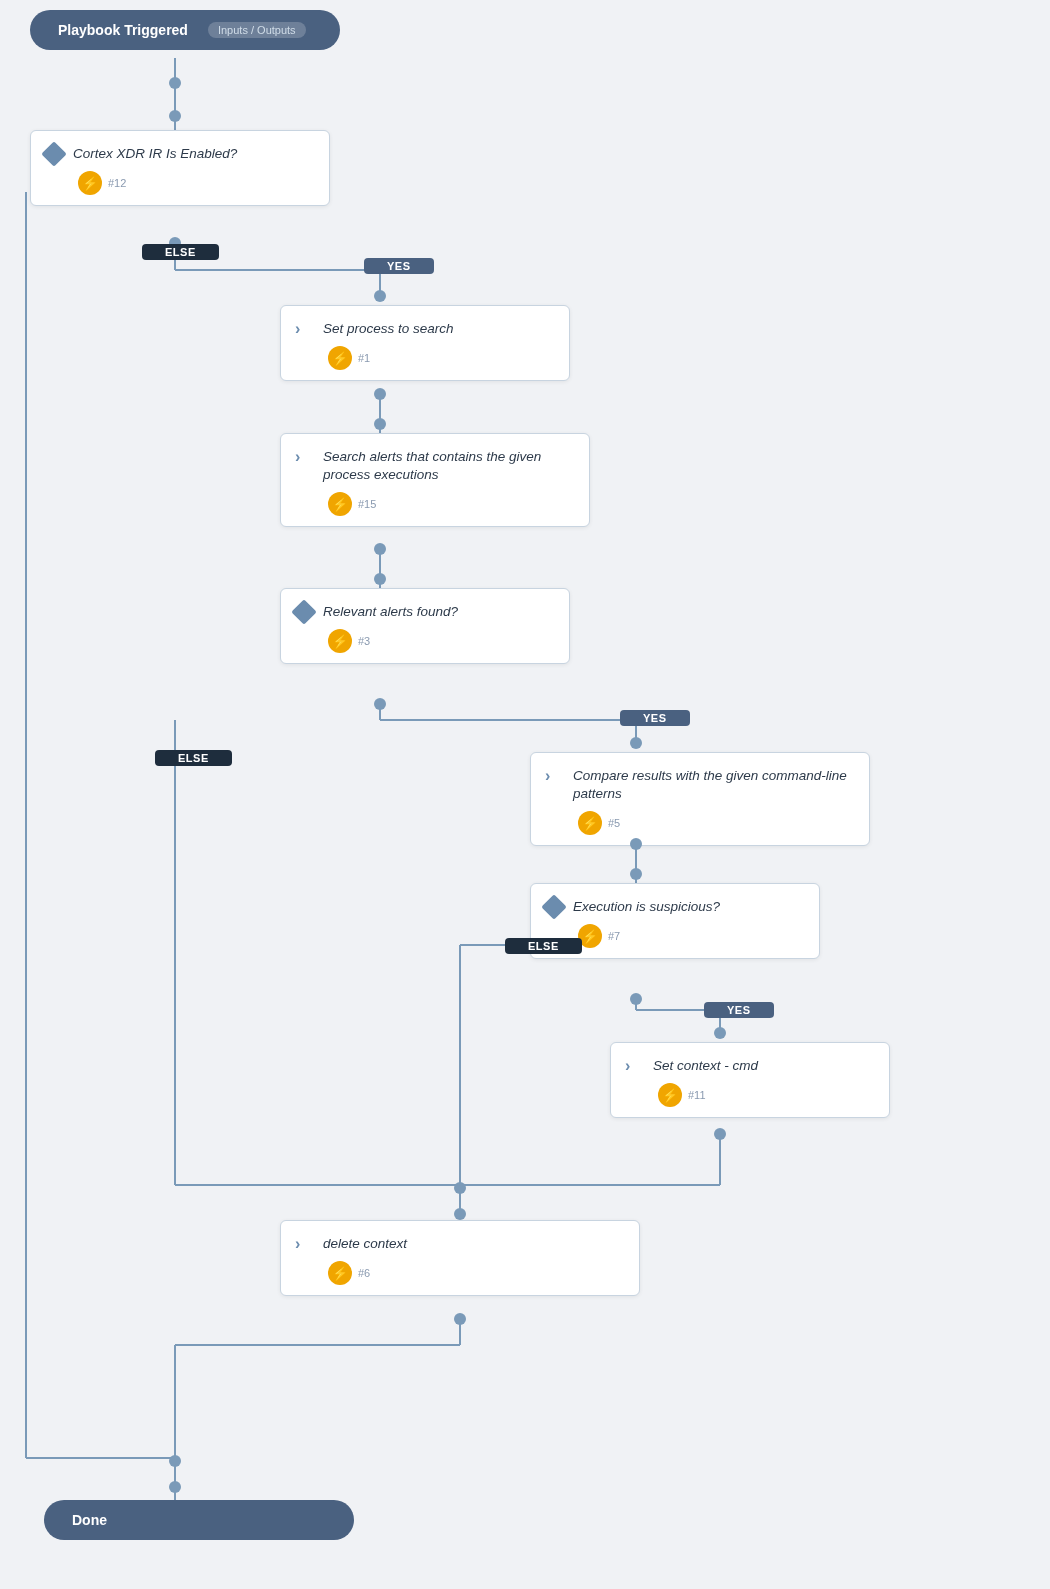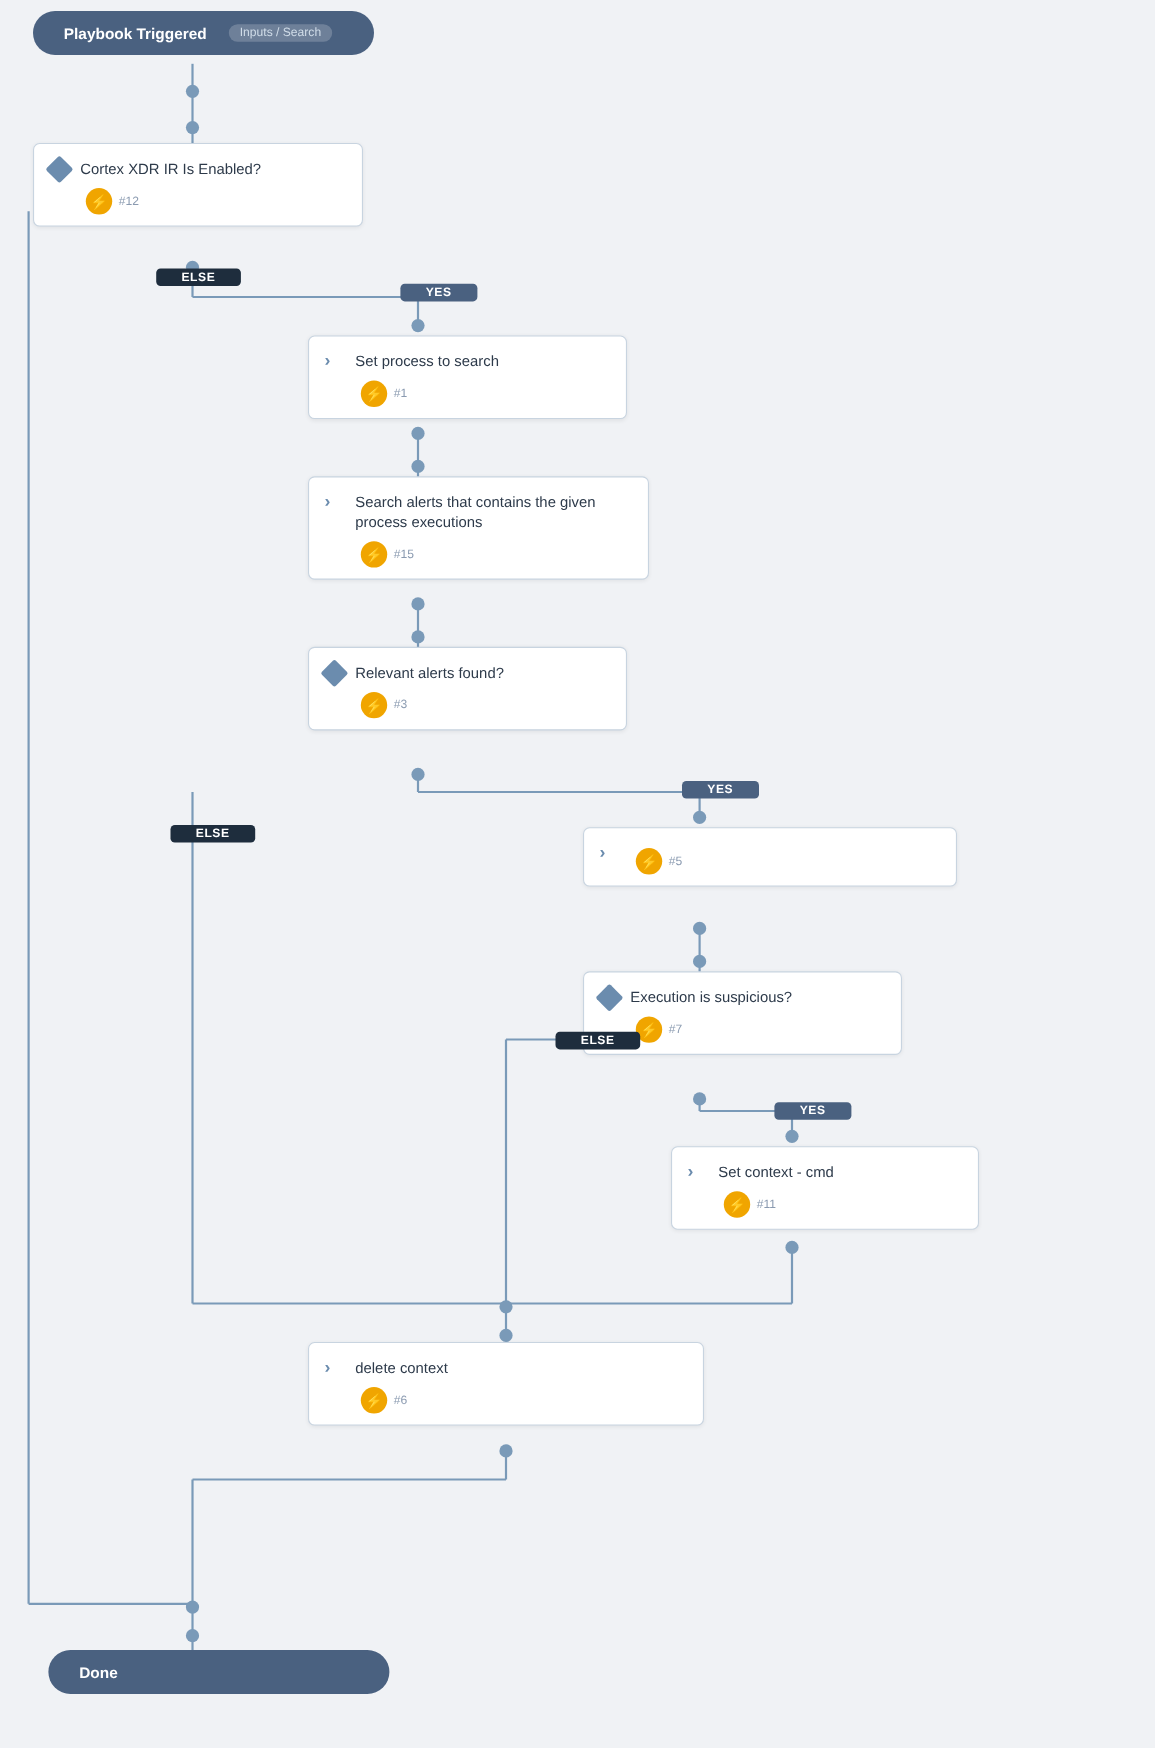--- a/index.html
+++ b/index.html
@@ -29,20 +29,21 @@
       box-shadow: 0 1px 4px rgba(0,0,0,0.07);
     }
 
     .node-title {
       font-size: 13.5px;
       color: #2d3a4a;
       font-weight: 500;
       margin-left: 26px;
       margin-bottom: 8px;
       line-height: 1.35;
+      font-style: italic;
     }
 
     .node-footer {
       display: flex;
       align-items: center;
       margin-top: 4px;
       padding-left: 31px;
     }
 
     .node-id {
@@ -207,21 +208,21 @@
     <line x1="26" y1="1458" x2="175" y2="1458" stroke="#7a9ab8" stroke-width="2"></line>
 
     <line x1="460" y1="1345" x2="175" y2="1345" stroke="#7a9ab8" stroke-width="2"></line>
     <line x1="175" y1="1345" x2="175" y2="1458" stroke="#7a9ab8" stroke-width="2"></line>
     <line x1="175" y1="1464" x2="175" y2="1484" stroke="#7a9ab8" stroke-width="2"></line>
     <line x1="175" y1="1484" x2="175" y2="1510" stroke="#7a9ab8" stroke-width="2"></line>
   </svg>
 
   <div class="pill-node" style="left:30px; top:10px; width:310px;">
     <span class="pill-node-label">Playbook Triggered</span>
-    <span class="pill-node-badge">Inputs / Search</span>
+    <span class="pill-node-badge">Inputs / Outputs</span>
   </div>
 
   <div class="dot" style="left:169px; top:77px;"></div>
   <div class="dot" style="left:169px; top:110px;"></div>
 
   <div class="node" style="left:30px; top:130px; width:300px;">
     <div class="node-icon-diamond"></div>
     <div class="node-title">Cortex XDR IR Is Enabled?</div>
     <div class="node-footer">
       <div class="lightning-icon"></div>
@@ -271,20 +272,21 @@
   <div class="dot" style="left:374px; top:698px;"></div>
 
   <div class="branch-label" style="left:620px; top:710px;">YES</div>
 
   <div class="branch-label else" style="left:155px; top:750px;">ELSE</div>
 
   <div class="dot" style="left:630px; top:737px;"></div>
 
   <div class="node" style="left:530px; top:752px; width:340px;">
     <div class="node-icon-chevron">›</div>
+    <div class="node-title">Compare results with the given command-line patterns</div>
     <div class="node-footer">
       <div class="lightning-icon"></div>
       <span class="node-id">#5</span>
     </div>
   </div>
 
   <div class="dot" style="left:630px; top:838px;"></div>
   <div class="dot" style="left:630px; top:868px;"></div>
 
   <div class="node" style="left:530px; top:883px; width:290px;">

